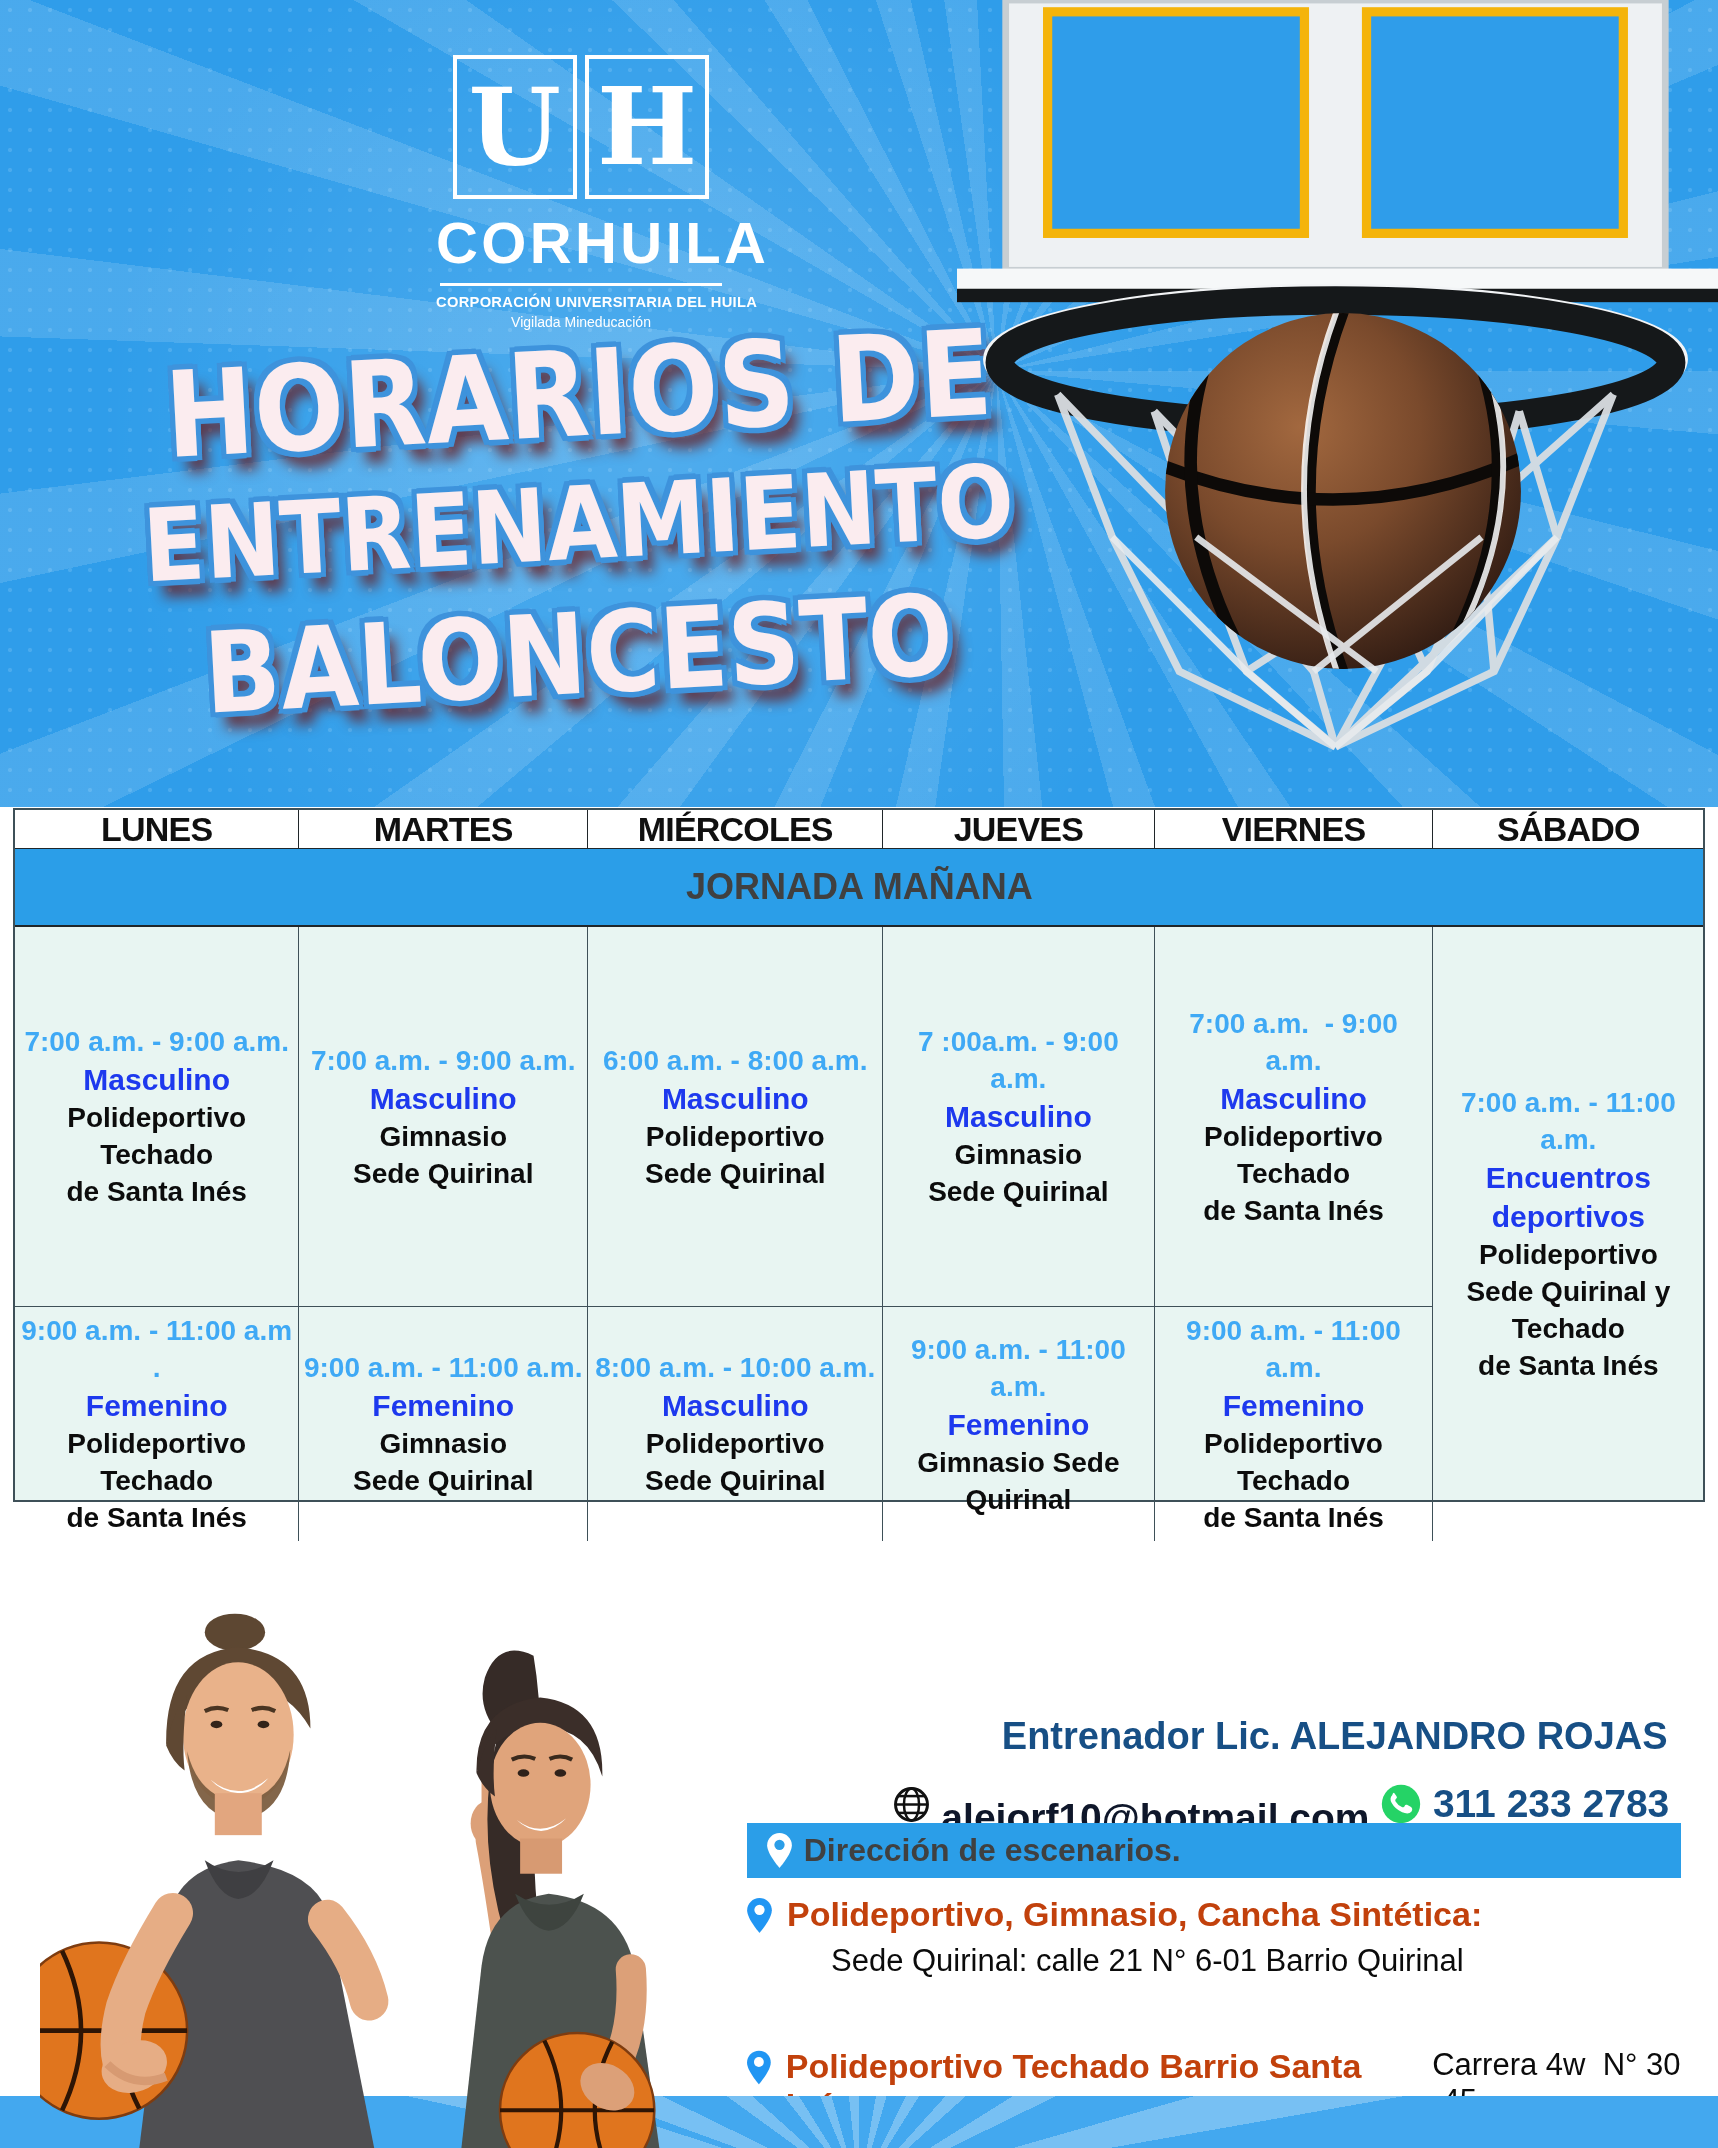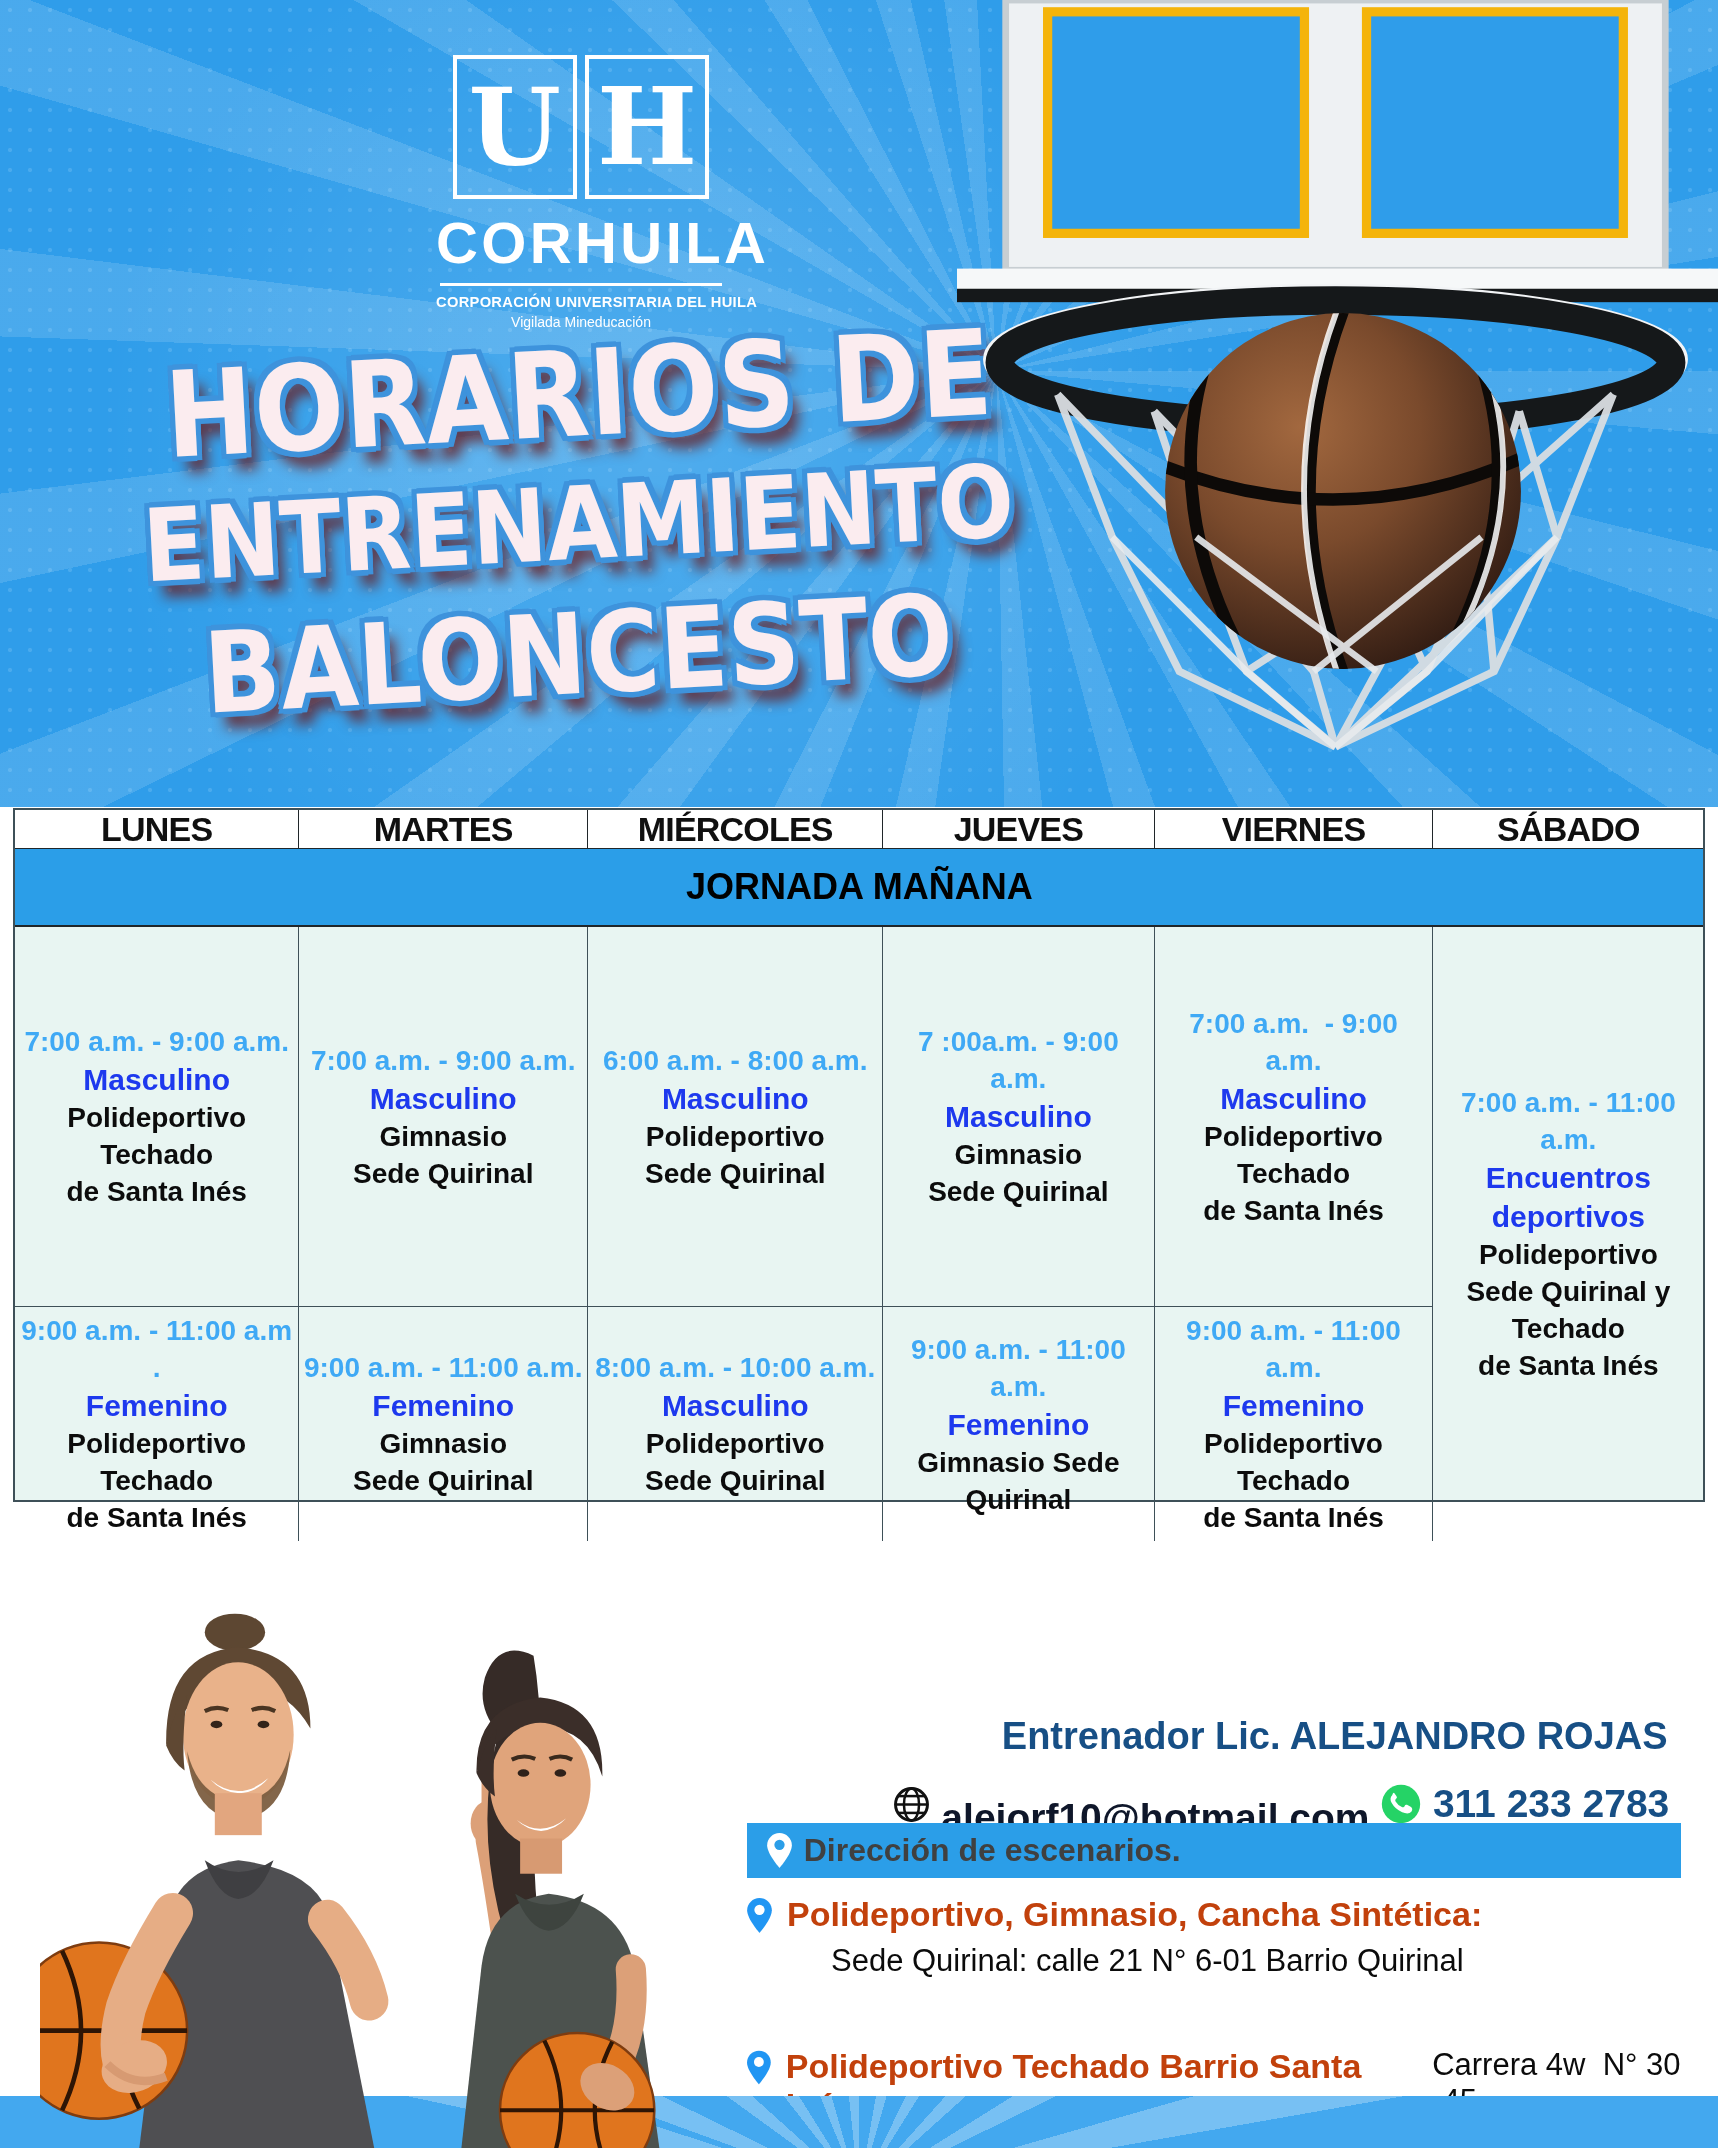--- a/index.html
+++ b/index.html
@@ -40,21 +40,21 @@
 
   
   .sched{position:absolute;left:13.4px;top:808px;width:1692px;height:694px;box-sizing:border-box;
     border:2.5px solid #3e5058;display:grid;
     grid-template-columns:16.8% 17.15% 17.45% 16.1% 16.5% auto;
     grid-template-rows:39px 78px 380px auto;background:#E8F5F2;}
   .day-cell{background:#fff;display:flex;align-items:center;justify-content:center;
     font-weight:700;font-size:34px;letter-spacing:-0.8px;color:#101010;
     border-right:1.7px solid #20262a;border-bottom:1.7px solid #20262a;}
   .day-cell:nth-child(6){border-right:none;}
-  .session-row{grid-column:1 / 7;background:#2B9EE8;color:#000000;display:flex;align-items:center;
+  .session-row{grid-column:1 / 7;background:#2B9EE8;color:#404040;display:flex;align-items:center;
     justify-content:center;font-weight:700;font-size:36px;border-bottom:2.5px solid #20262a;}
   .slot{display:flex;flex-direction:column;align-items:center;justify-content:center;
     text-align:center;border-right:1.7px solid #3e5058;padding:5px 3.4px;box-sizing:border-box;}
   .slot.r1{border-bottom:1.7px solid #3e5058;}
   .sat-cell{grid-column:6;grid-row:3 / 5;border-right:none;border-bottom:none;}
   .t{color:#3FA9F5;font-weight:700;font-size:28px;line-height:37px;white-space:pre-wrap;}
   .g{color:#1D39EE;font-weight:700;font-size:30px;line-height:39px;white-space:pre-line;}
   .v{color:#0c0c0c;font-weight:700;font-size:28px;line-height:37px;white-space:pre-line;}
 
   

